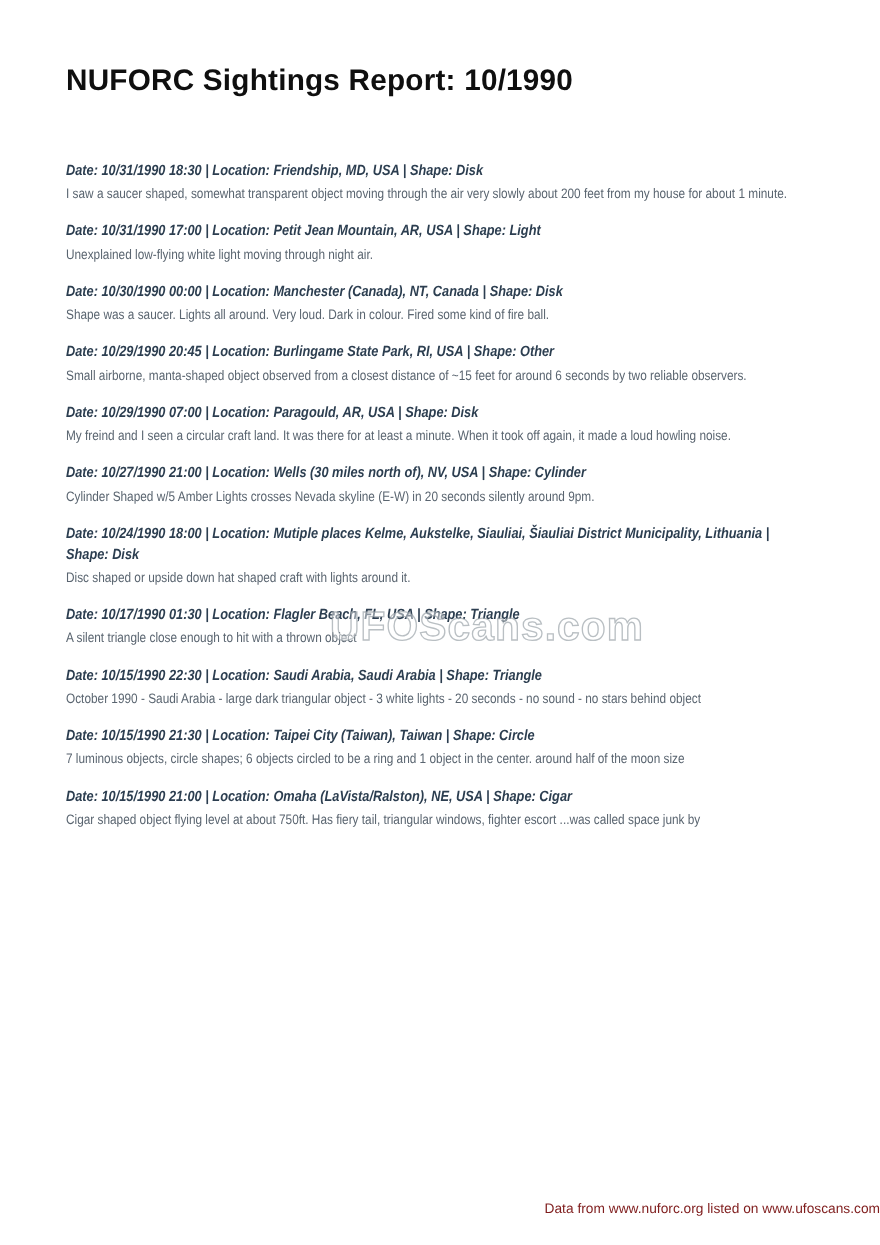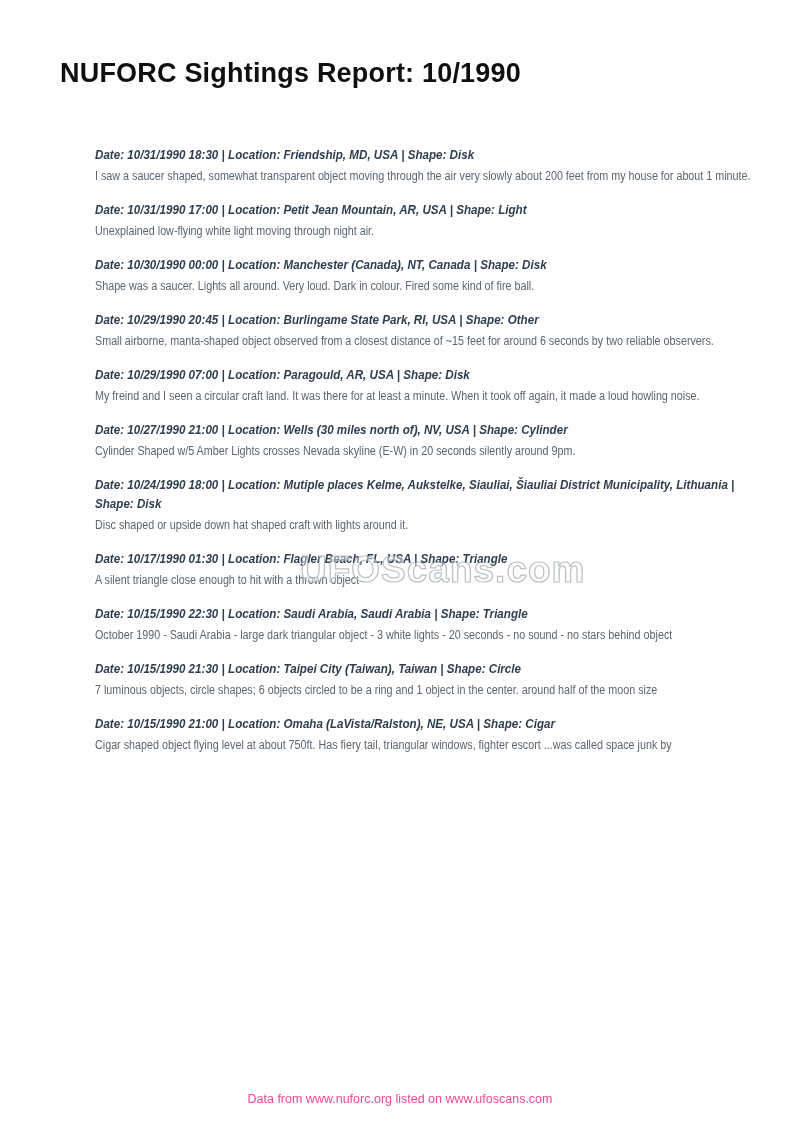--- a/index.html
+++ b/index.html
@@ -17,21 +17,21 @@
     padding: 58px 60px 0 60px;
   }
   .report-title {
     font-size: 27px;
     font-weight: bold;
     color: #0f0f0f;
     line-height: 31px;
     margin: 0 0 56px 0;
     letter-spacing: 0.2px;
   }
-  .entries { width: 680px; margin-left: 35px; }
+  .entries { width: 680px; }
   .entry { margin: 0 0 14px 0; }
   .entry-header {
     font-size: 13.5px;
     font-weight: bold;
     font-style: italic;
     color: #2c3e50;
     line-height: 19px;
     margin: 0 0 3px 0;
     width: 790px;
     transform: scaleX(0.86);
@@ -54,23 +54,23 @@
     letter-spacing: 1px;
     color: rgba(255,255,255,0.45);
     -webkit-text-stroke: 1.2px rgba(148,156,163,0.65);
     z-index: 5;
     pointer-events: none;
     white-space: nowrap;
   }
   .footer-note {
     position: absolute;
     left: 0; right: 0; top: 1091px;
-    text-align: center;
+    text-align: right;
     font-size: 12.5px;
-    color: #ec4899;
+    color: #7f1d1d;
     line-height: 16px;
   }
 </style>
 </head>
 <body>
 
 <div class="page">
   <h1 class="report-title">NUFORC Sightings Report: 10/1990</h1>
 
   <div class="entries">

